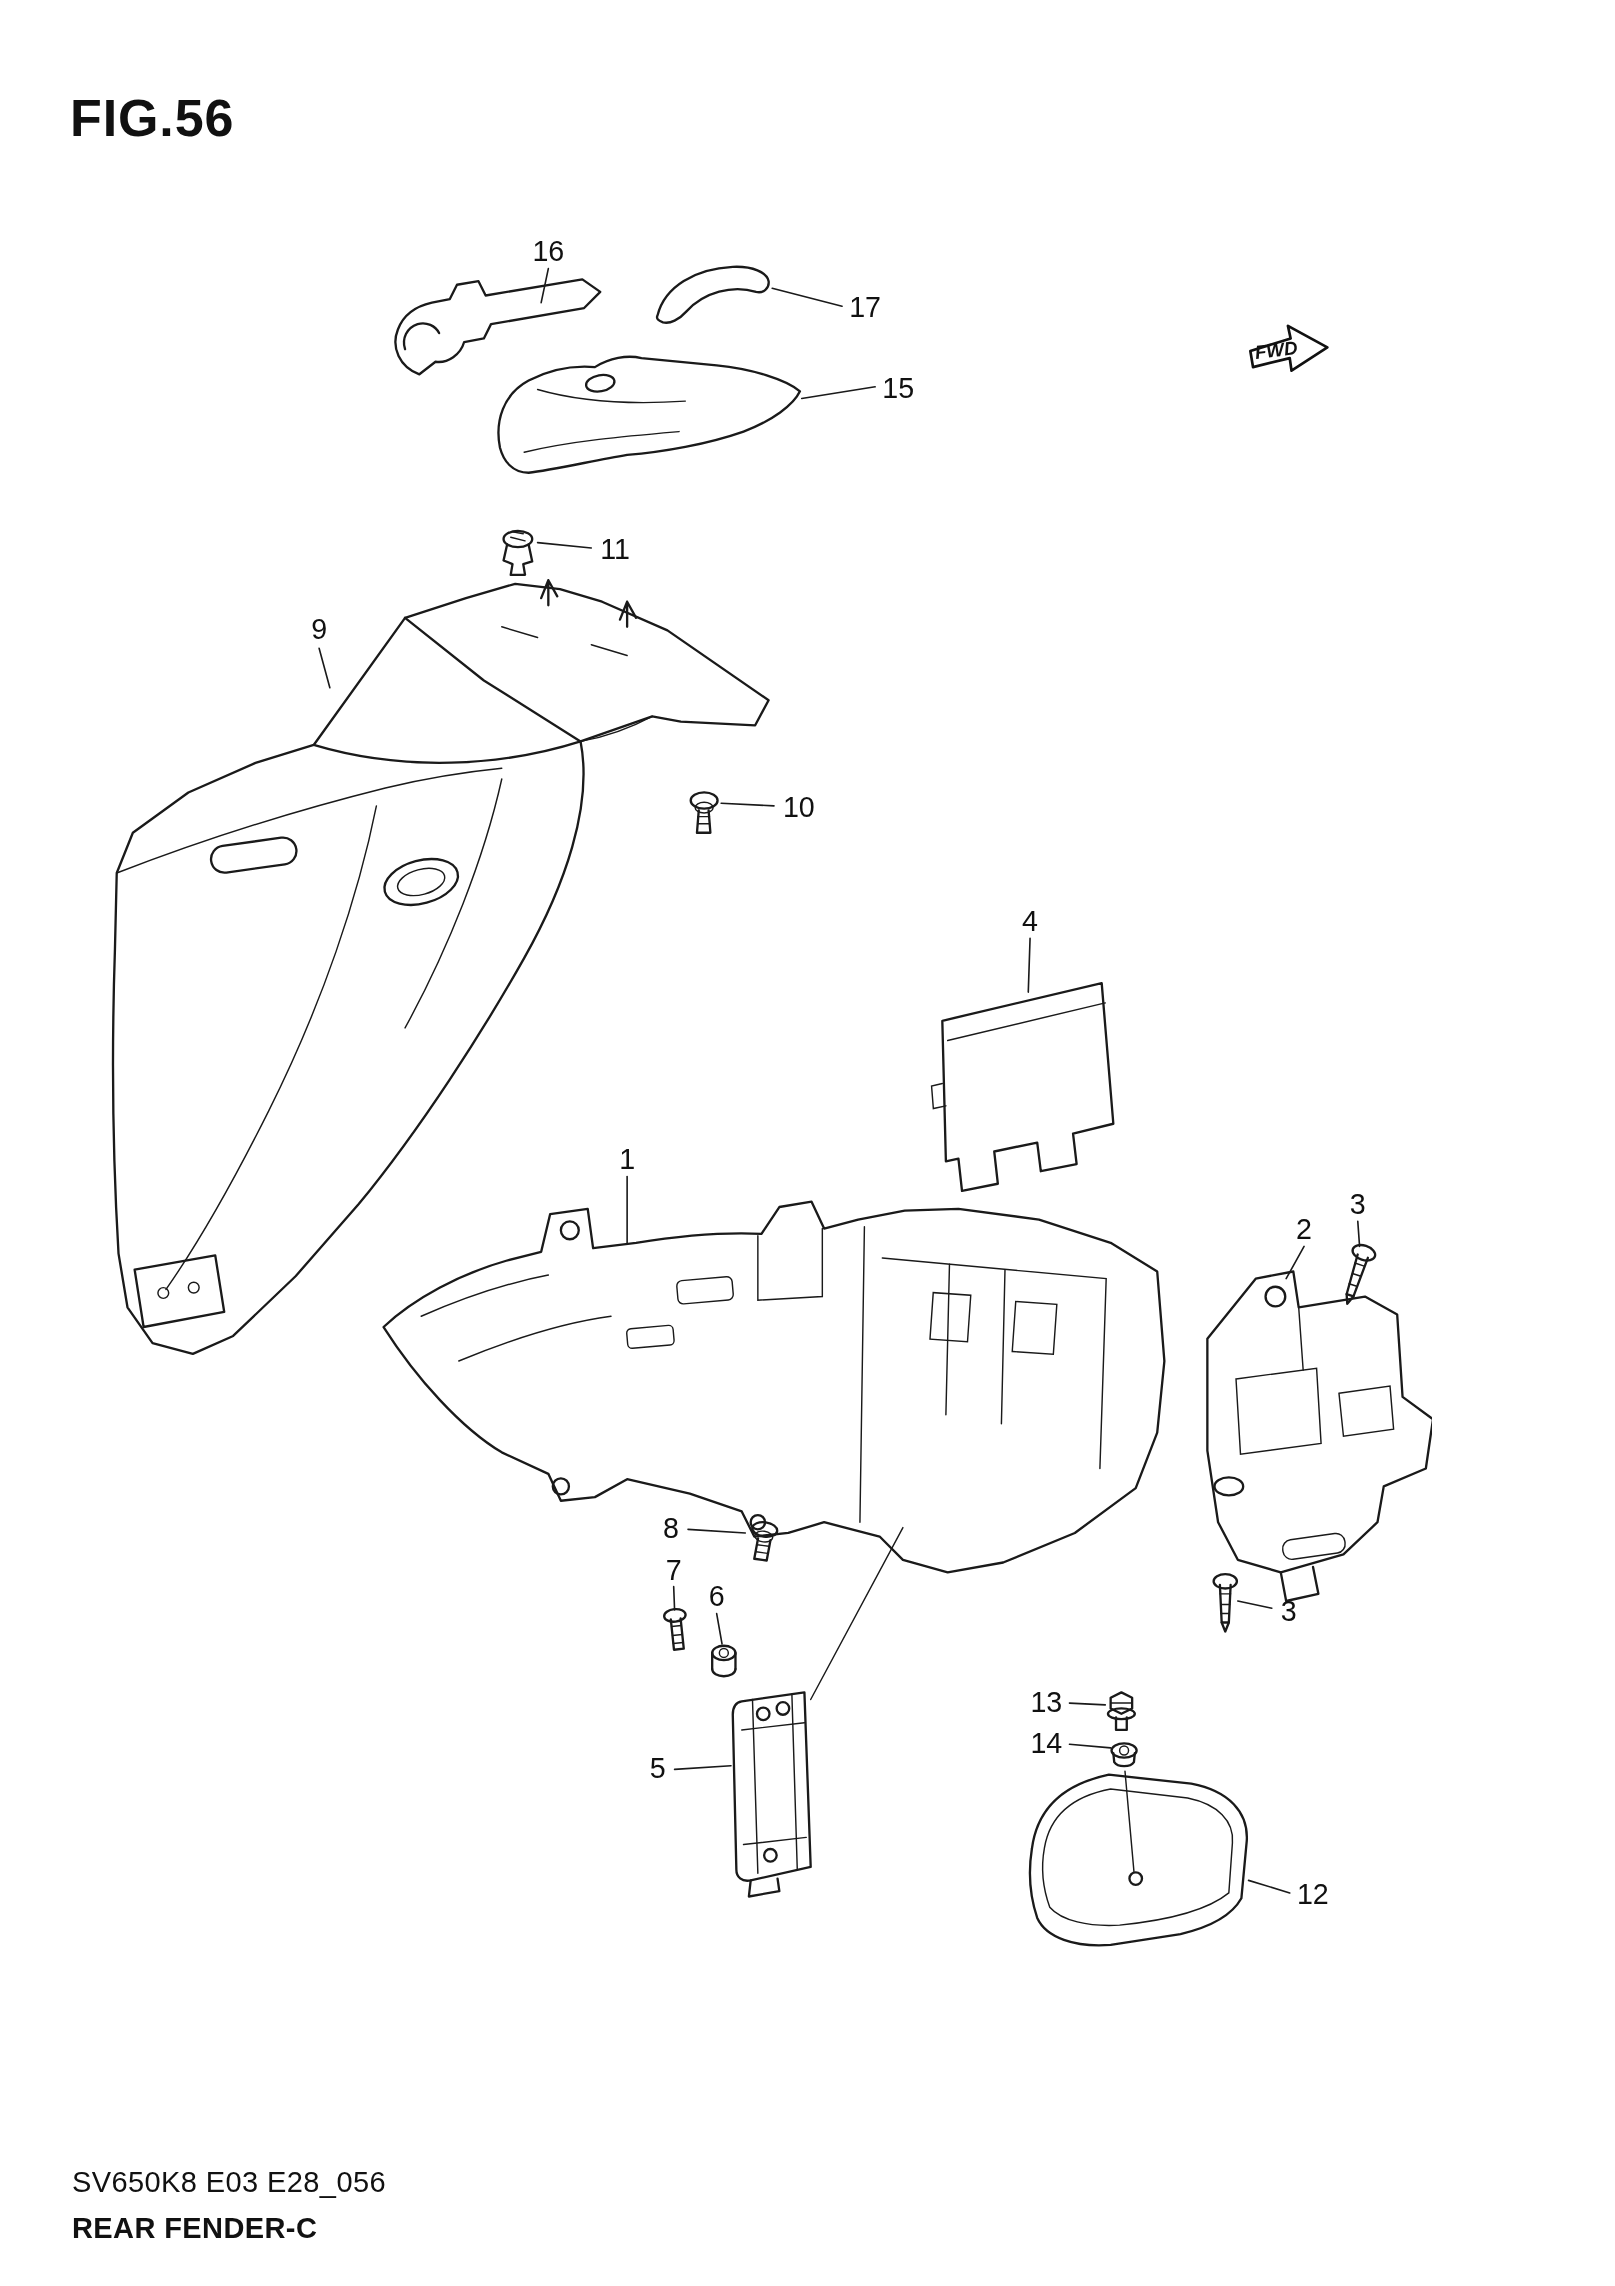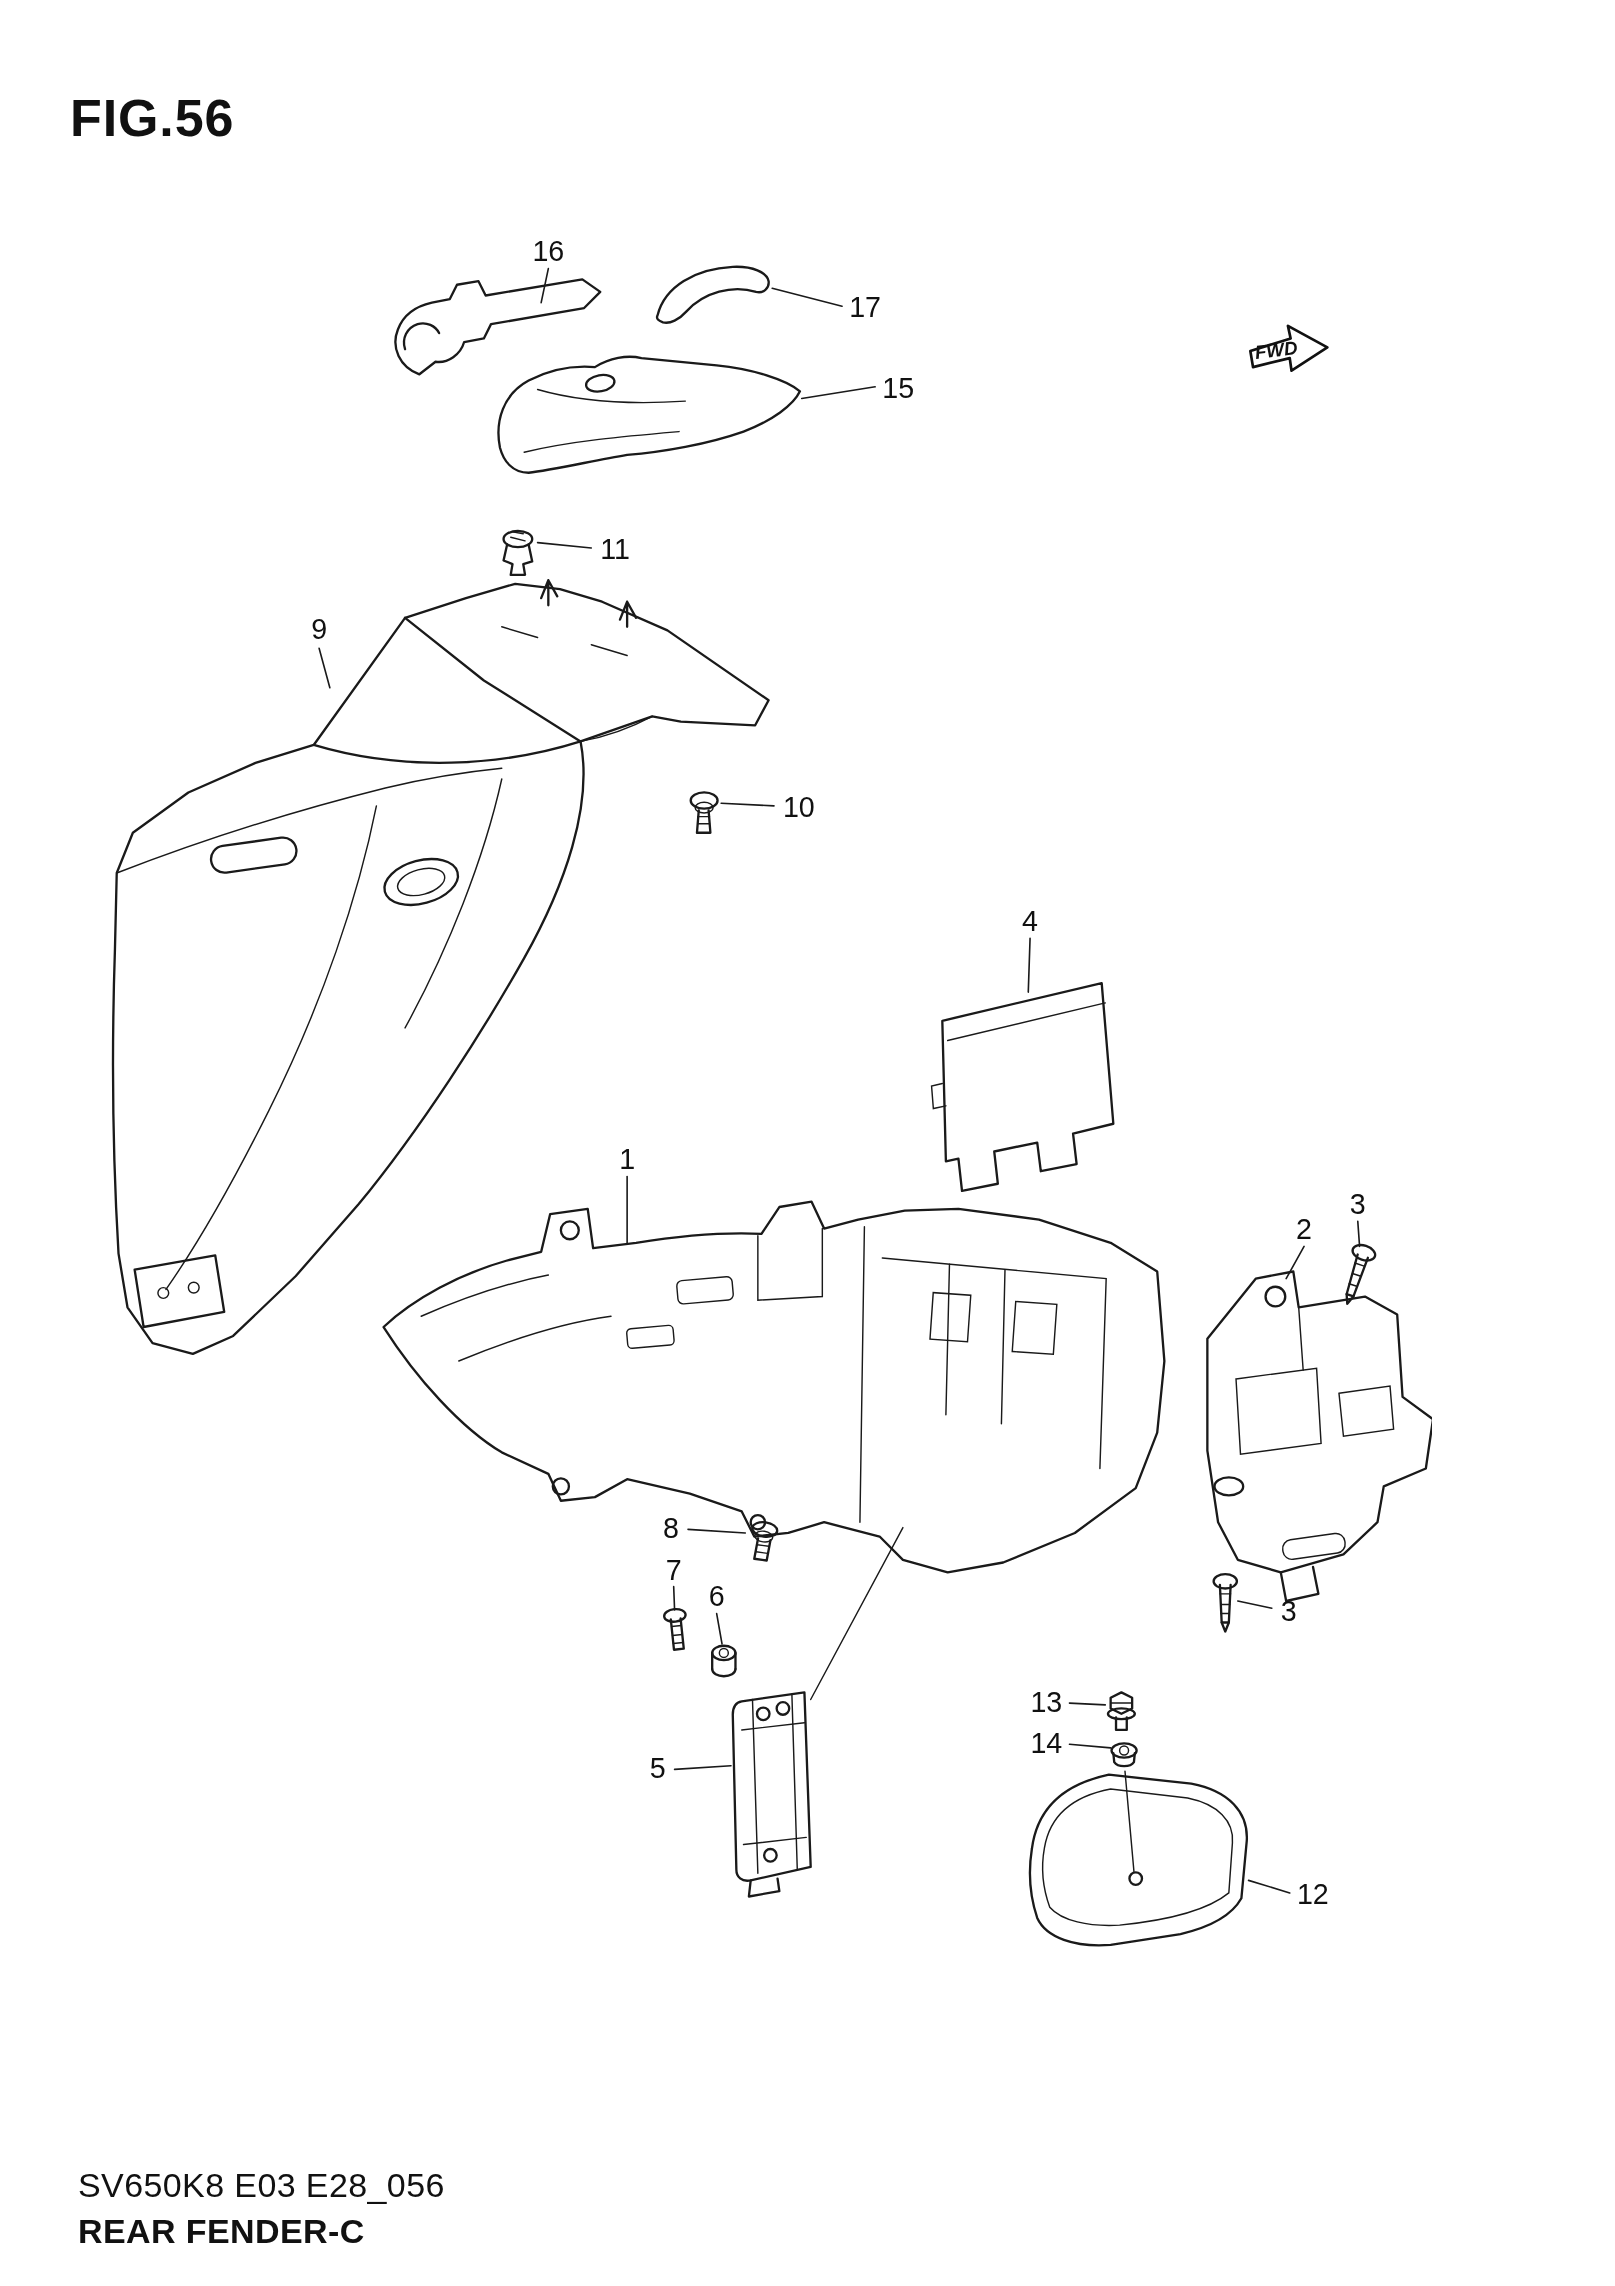--- a/index.html
+++ b/index.html
@@ -14,22 +14,22 @@
   }
   .fig-title{
     position:absolute;
     left:70px; top:88px;
     font-size:52px;
     font-weight:bold;
     letter-spacing:0.9px;
   }
   .footer{
     position:absolute;
-    left:78px;
-    font-size:34px;
+    left:72px;
+    font-size:29px;
     letter-spacing:0.4px;
   }
   .footer.code{ top:2166px; }
   .footer.name{ top:2212px;font-weight:bold; }
   svg.diagram{
     position:absolute;
     left:0; top:0;
     width:1616px; height:2286px;
   }
   .part{

